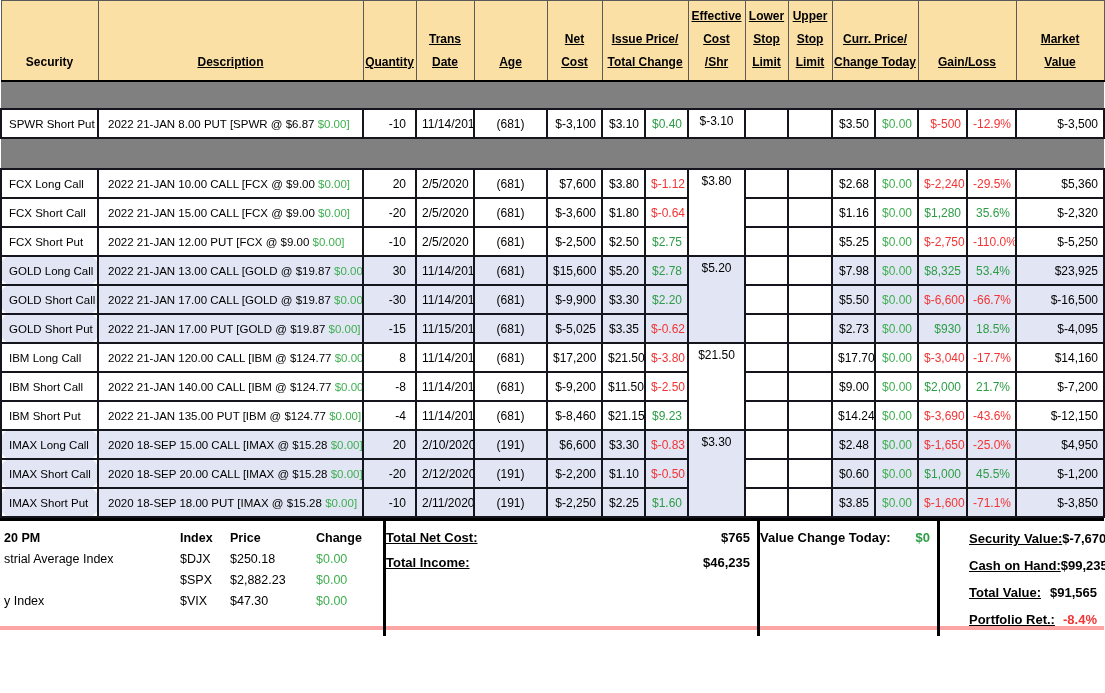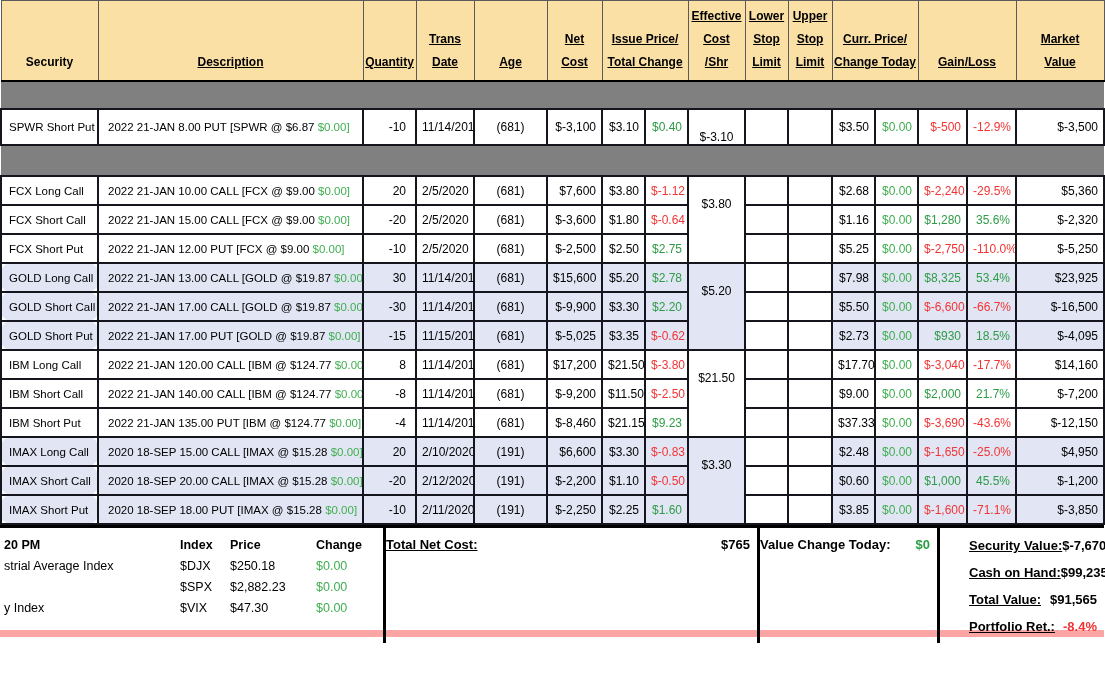--- a/index.html
+++ b/index.html
@@ -34,29 +34,29 @@
     padding:0 5px;background:#fff;
     white-space:nowrap;overflow:hidden;
   }
   tr.shaded td{background:var(--c-shade);}
   tbody td.stop{background:#fff;}
   tr.sep-row td{background:var(--c-separator);border-left:none;border-right:none;padding:0;height:auto;}
   td.sec{padding-left:7px;font-size:11.5px;border-radius:10px;}
   td.desc{padding-left:9px;font-size:11.5px;}
   td.num{text-align:right;}
   td.ctr{text-align:center;}
-  td.eff{text-align:center;vertical-align:top;padding-top:20px;margin-top:8px;}
+  td.eff{text-align:center;vertical-align:top;padding-top:4px;margin-top:8px;}
   .green{color:var(--c-green);}
   .green-l{color:var(--c-green-light);}
   .red{color:var(--c-red);}
 
   .footer{
     display:grid;grid-template-columns:383px 374px 180px 167px;
     width:1104px;height:112px;
-    border-top:3px solid #000;border-bottom:7px solid #fca5a5;
+    border-top:3px solid #000;border-bottom:4px solid #fca5a5;
     font-size:13px;background:#fff;
   }
   .fsec{padding:9px 7px 0 0;}
   .fsec + .fsec{border-left:3px solid #000;}
   .idx-grid{
     display:grid;grid-template-columns:176px 50px 86px 58px;
     row-gap:7px;align-content:start;
     padding:10px 0 0 4px;font-size:12.5px;
   }
   .idx-grid .b{font-weight:bold;}
@@ -312,21 +312,21 @@
           <td class="sec">IBM Short Put</td>
           <td class="desc"><span>2022 21-JAN 135.00 PUT [IBM @ $124.77</span> <span class="green-l">$0.00</span><span class="green-l">]</span></td>
           <td class="num" style="padding-right: 9px;">-4</td>
           <td class="num">11/14/2019</td>
           <td class="ctr">(681)</td>
           <td class="num">$-8,460</td>
           <td class="num">$21.15</td>
           <td class="num green">$9.23</td>
           <td class="stop"></td>
           <td class="stop"></td>
-          <td class="num">$37.33</td>
+          <td class="num">$14.24</td>
           <td class="num green-l">$0.00</td>
           <td class="num red">$-3,690</td>
           <td class="num red">-43.6%</td>
           <td class="num">$-12,150</td>
         </tr>
         <tr class="shaded">
           <td class="sec">IMAX Long Call</td>
           <td class="desc"><span>2020 18-SEP 15.00 CALL [IMAX @ $15.28</span> <span class="green-l">$0.00</span><span class="green-l">]</span></td>
           <td class="num" style="padding-right: 9px;">20</td>
           <td class="num">2/10/2020</td>
@@ -404,20 +404,24 @@
         <span>$47.30</span>
         <span class="green-l">$0.00</span>
       </div>
     </div>
 
     <div class="fsec">
       <div class="frow">
         <span class="flabel">Total Net Cost:</span>
         <span class="fval">$765</span>
       </div>
+      <div class="frow">
+        <span class="flabel">Total Income:</span>
+        <span class="fval">$46,235</span>
+      </div>
     </div>
 
     <div class="fsec">
       <div class="frow">
         <span class="flabel nound">Value Change Today:</span>
         <span class="fval green">$0</span>
       </div>
     </div>
 
     <div class="fsec" style="padding-top:7px;">

